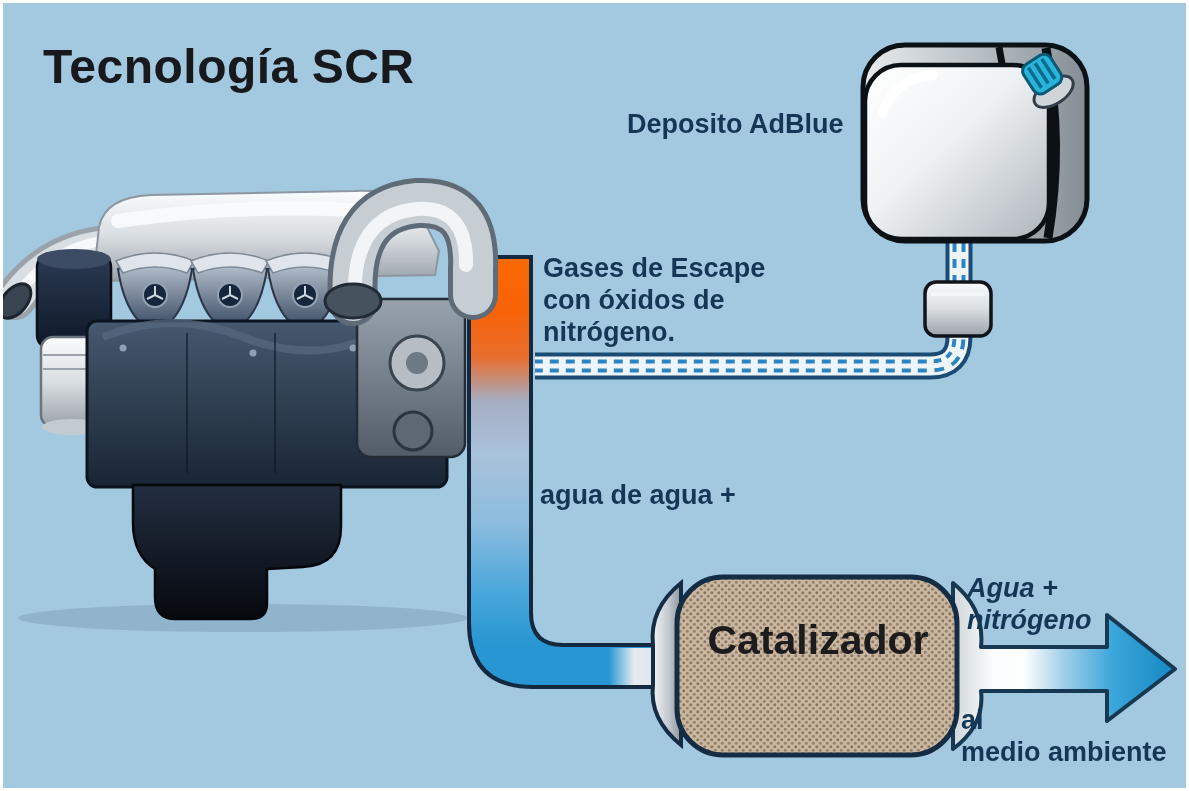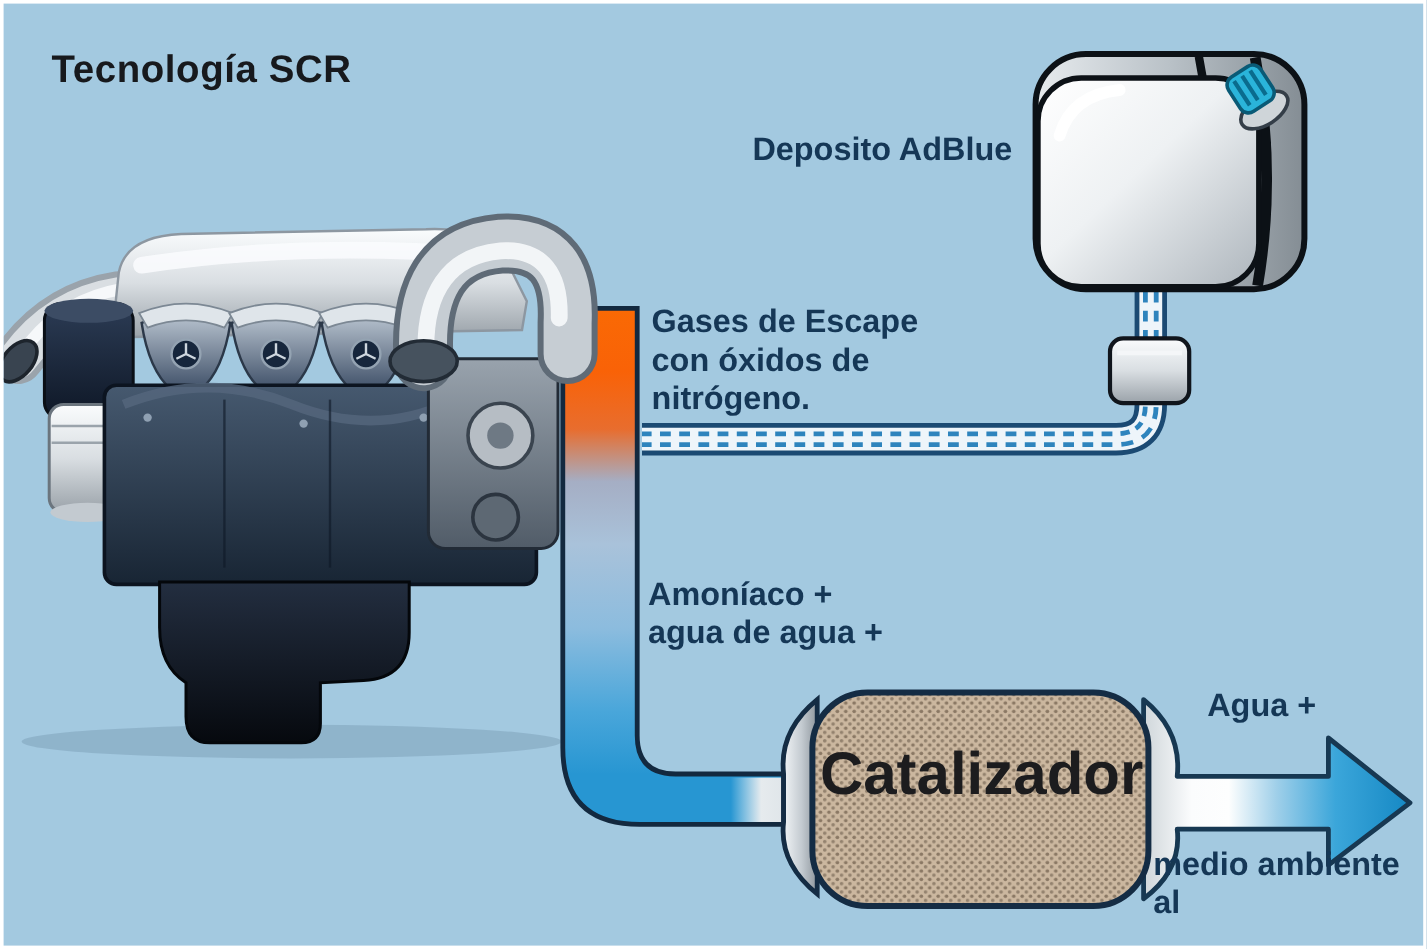--- a/index.html
+++ b/index.html
@@ -10,26 +10,26 @@
     border:3px solid #ffffff;
     background:var(--background,#a3c9e0);
     overflow:hidden;
     font-family:"Liberation Sans","DejaVu Sans",sans-serif;
   }
   .layer{position:absolute;left:0;top:0;}
   .txt{position:absolute;font-weight:bold;color:var(--label-text,#153756);font-size:27px;line-height:1.18;z-index:5;}
   .txt span{display:block;white-space:nowrap;}
   #title{
     position:absolute;left:40px;top:36px;z-index:5;
-    font-weight:bold;font-size:32px;letter-spacing:.5px;
+    font-weight:bold;font-size:48px;letter-spacing:.5px;
     color:var(--title-text,#17191d);white-space:nowrap;
   }
   #catalyst-label{
     position:absolute;left:676px;top:612px;width:278px;z-index:5;
-    text-align:center;font-weight:bold;font-size:50px;line-height:1.22;
+    text-align:center;font-weight:bold;font-size:41px;line-height:1.22;
     color:#1c1c1e;
   }
   #catalyst-label span{display:block;}
 </style>
 </head>
 <body>
 
 <div id="stage">
 
   <svg class="layer" width="1189" height="791" viewBox="0 0 1189 791">
@@ -211,30 +211,30 @@
     <span>Deposito AdBlue</span>
   </div>
 
   <div class="txt" style="left:540px;top:250px;">
     <span>Gases de Escape</span>
     <span>con óxidos de</span>
     <span>nitrógeno.</span>
   </div>
 
   <div class="txt" style="left:537px;top:477px;">
-    <span>Amoníaco +</span>
     <span>agua de agua +</span>
   </div>
 
   <div id="catalyst-label">
     <span>Catalizador</span>
   </div>
 
-  <div class="txt" style="left:1003px;top:570px;">
+  <div class="txt" style="left:964px;top:570px;font-style:italic;">
     <span>Agua +</span>
+    <span>nitrógeno</span>
   </div>
 
   <div class="txt" style="left:958px;top:702px;">
+    <span>al</span>
     <span>medio ambiente</span>
-    <span>al</span>
   </div>
 
 </div>
 
 </body></html>

